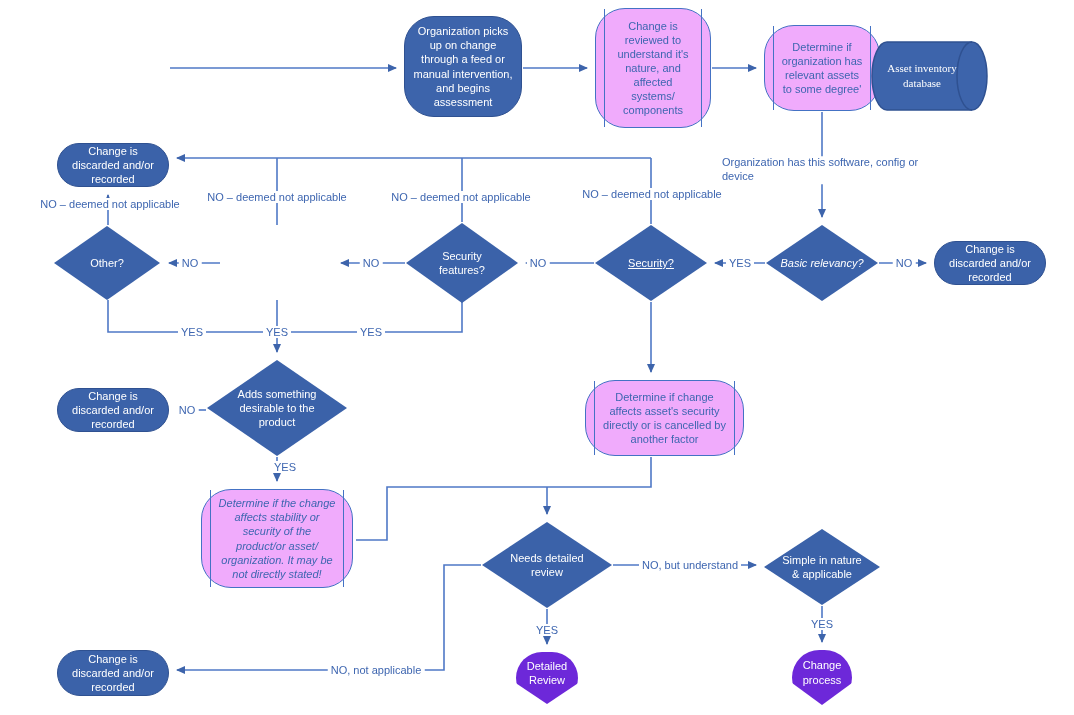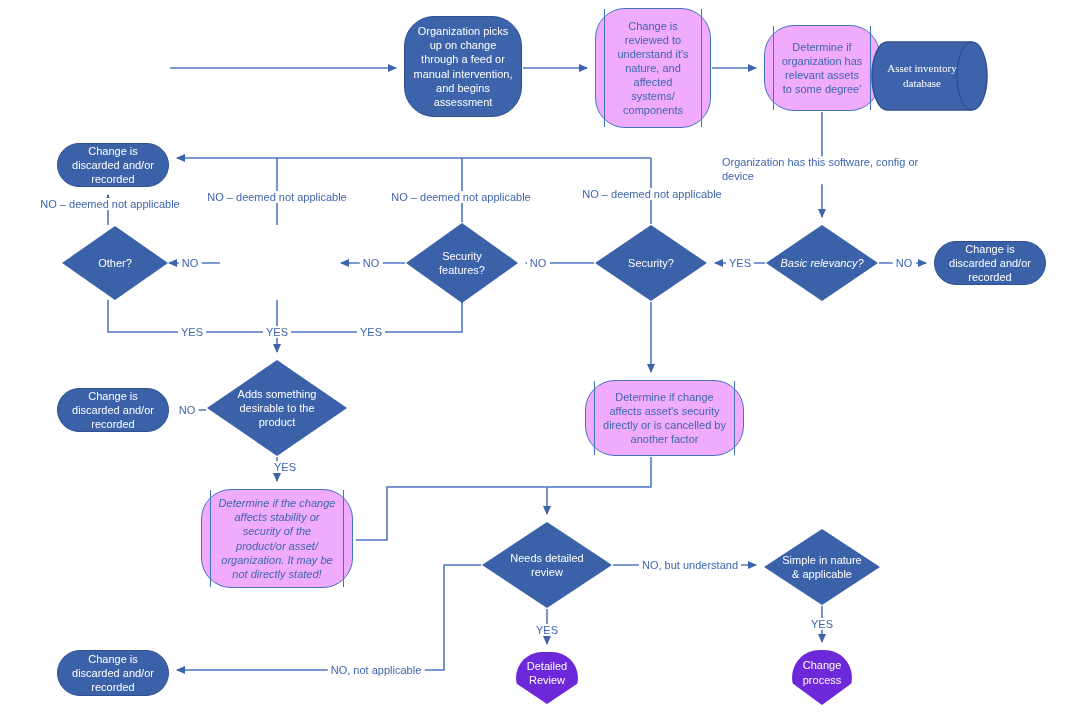--- a/index.html
+++ b/index.html
@@ -98,26 +98,26 @@
   </div>
 
   <div class="node terminator" style="left:57px;top:143px;width:112px;height:44px;">Change is discarded and/or recorded</div>
 
   <div class="node terminator" style="left:934px;top:241px;width:112px;height:44px;">Change is discarded and/or recorded</div>
 
   <div class="node terminator" style="left:57px;top:388px;width:112px;height:44px;">Change is discarded and/or recorded</div>
 
   <div class="node terminator" style="left:57px;top:650px;width:112px;height:46px;">Change is discarded and/or recorded</div>
 
-  <div class="node diamond" style="left:62px;top:226px;width:106px;height:74px;">Other?</div>
+  <div class="node diamond" style="left:54px;top:226px;width:106px;height:74px;">Other?</div>
 
 
   <div class="node diamond" style="left:406px;top:223px;width:112px;height:80px;">Security features?</div>
 
-  <div class="node diamond" style="left:595px;top:225px;width:112px;height:76px;">Security?</div>
+  <div class="node diamond" style="left:595px;top:225px;width:112px;height:76px;text-decoration:underline;">Security?</div>
 
   <div class="node diamond" style="left:766px;top:225px;width:112px;height:76px;font-style:italic;">Basic relevancy?</div>
 
   <div class="node diamond" style="left:207px;top:360px;width:140px;height:96px;">Adds something desirable to the product</div>
 
   <div class="node predefined" style="left:585px;top:380px;width:159px;height:76px;">Determine if change affects asset's security directly or is cancelled by another factor</div>
 
   <div class="node predefined" style="left:201px;top:489px;width:152px;height:99px;font-style:italic;">Determine if the change affects stability or security of the product/or asset/ organization.  It may be not directly stated!</div>
 
   <div class="node diamond" style="left:482px;top:522px;width:130px;height:86px;">Needs detailed review</div>

